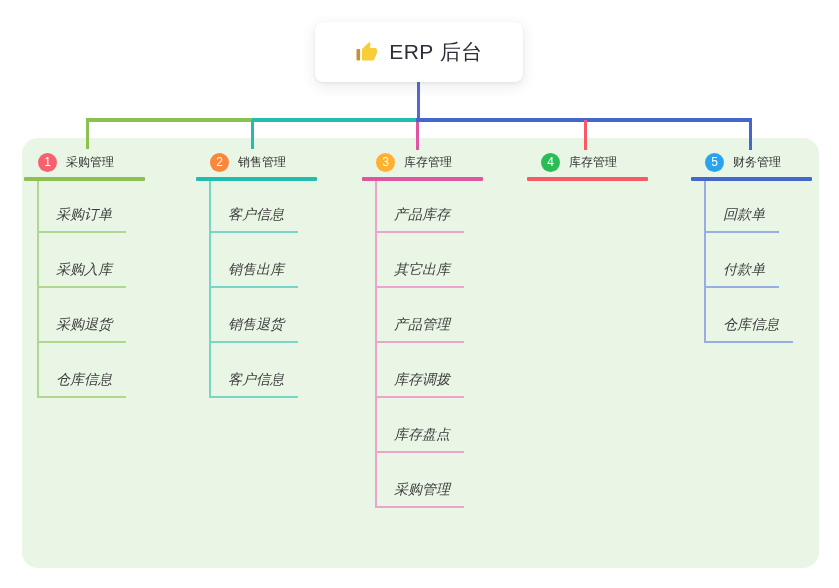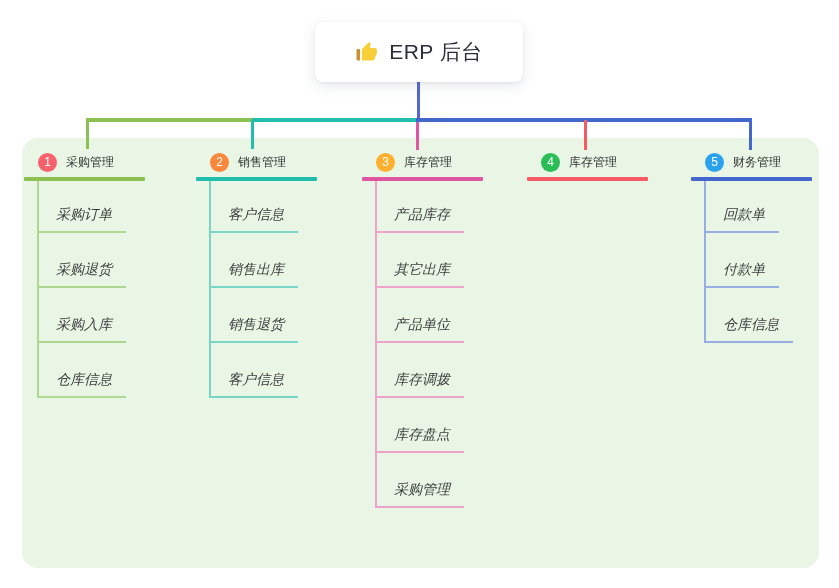--- a/index.html
+++ b/index.html
@@ -67,24 +67,24 @@
     <div class="bheader">
       <span class="badge">1</span>
       <span class="btitle">采购管理</span>
     </div>
     <div class="hline"></div>
     <div class="children">
       <div class="crow">
           <span class="cnode">采购订单</span>
         </div>
       <div class="crow">
-          <span class="cnode">采购退货</span>
+          <span class="cnode">采购入库</span>
         </div>
       <div class="crow">
-          <span class="cnode">采购入库</span>
+          <span class="cnode">采购退货</span>
         </div>
       <div class="crow">
           <span class="cnode">仓库信息</span>
         </div>
     </div>
   </div>
 
   <div class="branch" style="left: 196px; --badge: #f9873c; --line: #23bdad; --sub: #7ad5c9;">
     <div class="bheader">
       <span class="badge">2</span>
@@ -114,21 +114,21 @@
     </div>
     <div class="hline"></div>
     <div class="children">
       <div class="crow">
           <span class="cnode">产品库存</span>
         </div>
       <div class="crow">
           <span class="cnode">其它出库</span>
         </div>
       <div class="crow">
-          <span class="cnode">产品单位</span>
+          <span class="cnode">产品管理</span>
         </div>
       <div class="crow">
           <span class="cnode">库存调拨</span>
         </div>
       <div class="crow">
           <span class="cnode">库存盘点</span>
         </div>
       <div class="crow">
           <span class="cnode">采购管理</span>
         </div>

